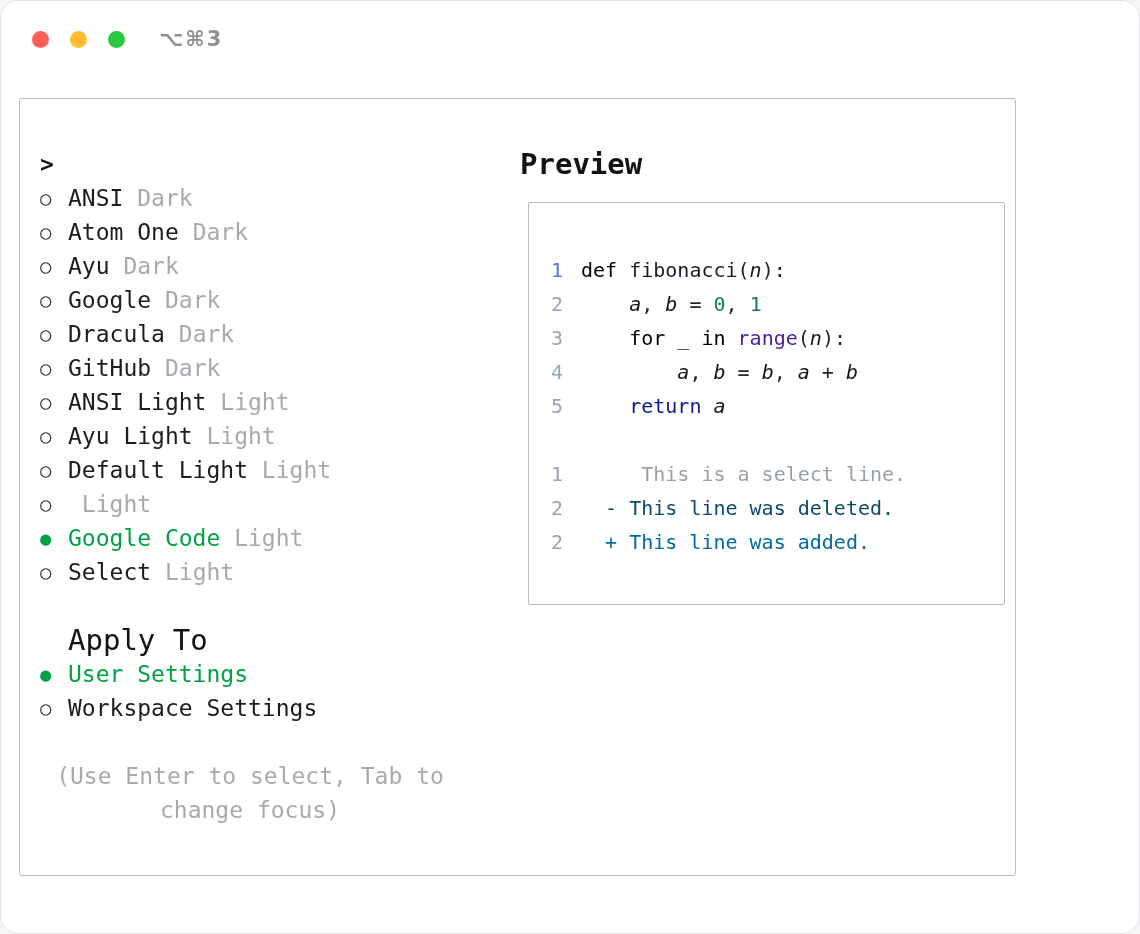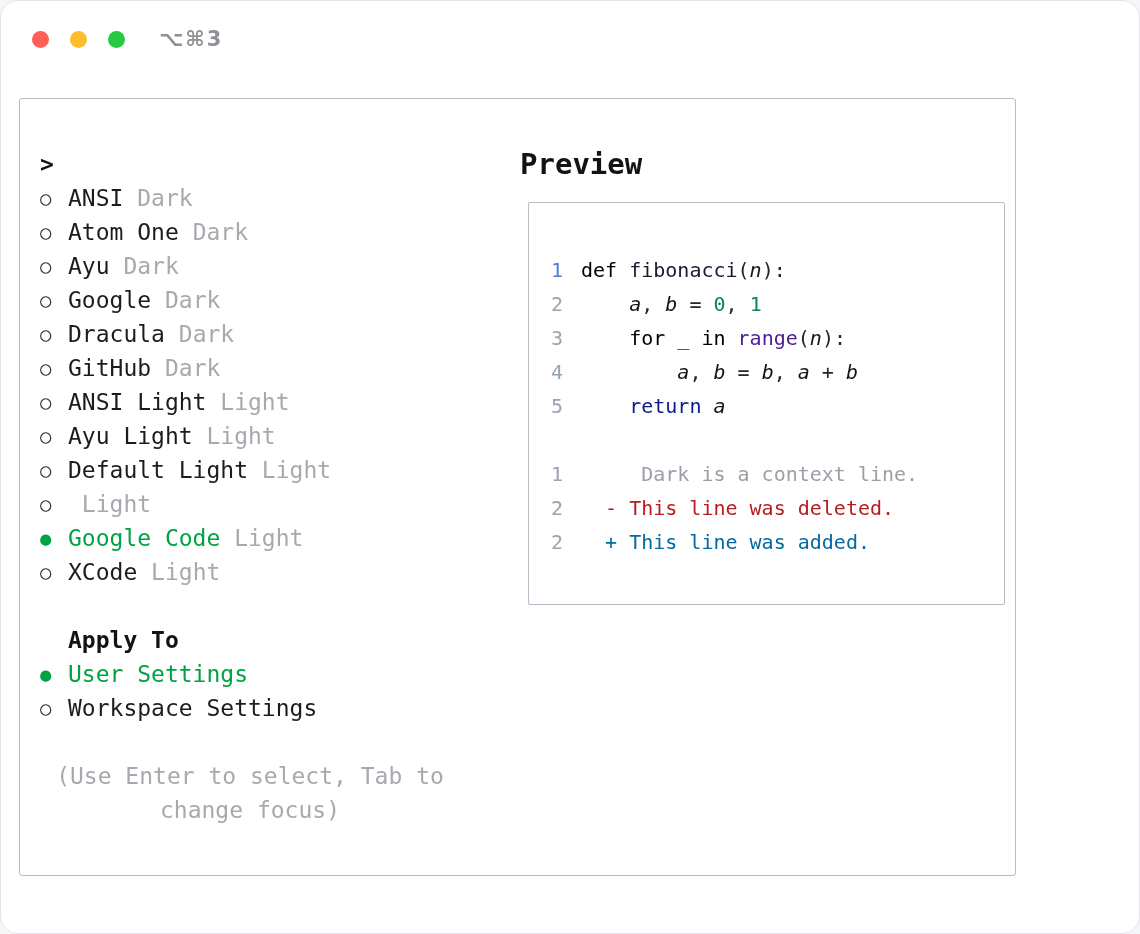--- a/index.html
+++ b/index.html
@@ -46,21 +46,21 @@
 
   .row { height: 34px; display: flex; align-items: center;
     font-size: 23px; color: #1c1c1f; white-space: pre; cursor: default; }
   .bullet { display: inline-block; width: 28px; flex: none;
     font-size: 19px; color: #303034; }
   .variant { color: #a8a9af; }
   .row.sel .bullet { color: #00a244; }
   .row.sel .name   { color: #00a244; }
 
   .apply-title { margin-top: 34px; height: 34px; display: flex; align-items: center;
-    font-size: 23px; font-weight: bold; color: #131316; padding-left: 28px; text-align: center; }
+    font-size: 29px; font-weight: normal; color: #131316; padding-left: 28px; text-align: center; }
 
   .hint { margin-top: 34px; width: 420px; font-size: 23px; line-height: 34px;
     color: #a8a9af; text-align: center; }
 
   .preview-title { margin-left: 18px; height: 34px; display: flex; align-items: center;
     font-size: 29px; font-weight: bold; color: #131316; }
   .preview-box {
     margin-left: 26px; margin-top: 21px;
     width: 477px; height: 403px;
     border: 1px solid #b7bcc5; border-radius: 2px;
@@ -76,21 +76,21 @@
 
   .tok-plain { color: #23232a; }
   .tok-kw    { color: #000000; }
   .tok-kw2   { color: #0c1a8c; }
   .tok-fn    { color: #4c1d95; }
   .tok-name  { color: #1a1a2e; }
   .tok-var   { color: #16151c; font-style: italic; }
   .tok-num   { color: #0e7c66; }
 
   .diff-context { color: #9aa0a8; }
-  .diff-deleted { color: #b91c1c; }
+  .diff-deleted { color: #0c4a6e; }
   .diff-added   { color: #0369a1; }
 </style>
 </head>
 <body>
 
 <div class="window">
   <div class="titlebar">
     <span class="light red"></span>
     <span class="light yellow"></span>
     <span class="light green"></span>
@@ -108,21 +108,21 @@
           <div class="row theme-item"><span class="bullet">○</span><span class="name">Atom One</span><span class="variant"> Dark</span></div>
           <div class="row theme-item"><span class="bullet">○</span><span class="name">Ayu</span><span class="variant"> Dark</span></div>
           <div class="row theme-item"><span class="bullet">○</span><span class="name">Google</span><span class="variant"> Dark</span></div>
           <div class="row theme-item"><span class="bullet">○</span><span class="name">Dracula</span><span class="variant"> Dark</span></div>
           <div class="row theme-item"><span class="bullet">○</span><span class="name">GitHub</span><span class="variant"> Dark</span></div>
           <div class="row theme-item"><span class="bullet">○</span><span class="name">ANSI Light</span><span class="variant"> Light</span></div>
           <div class="row theme-item"><span class="bullet">○</span><span class="name">Ayu Light</span><span class="variant"> Light</span></div>
           <div class="row theme-item"><span class="bullet">○</span><span class="name">Default Light</span><span class="variant"> Light</span></div>
           <div class="row theme-item"><span class="bullet">○</span><span class="variant"> Light</span></div>
           <div class="row theme-item sel"><span class="bullet">●</span><span class="name">Google Code</span><span class="variant"> Light</span></div>
-          <div class="row theme-item"><span class="bullet">○</span><span class="name">XCode</span><span class="variant"> Light</span></div>
+          <div class="row theme-item"><span class="bullet">○</span><span class="name">Select</span><span class="variant"> Light</span></div>
         </div>
 
       <div class="apply-title">Apply To</div>
 
       <div id="apply-list">
           <div class="row apply-item sel"><span class="bullet">●</span><span class="name">User Settings</span></div>
           <div class="row apply-item"><span class="bullet">○</span><span class="name">Workspace Settings</span></div>
         </div>
 
       <div class="hint">(Use Enter to select, Tab to change focus)</div>
@@ -133,20 +133,20 @@
       <div class="preview-box">
         <div id="code-lines">
             <div class="code-line"><span class="ln hl">1</span><span class="tok-kw">def</span><span class="tok-plain"> </span><span class="tok-name">fibonacci</span><span class="tok-plain">(</span><span class="tok-var">n</span><span class="tok-plain">):</span></div>
             <div class="code-line"><span class="ln">2</span><span class="tok-plain">    </span><span class="tok-var">a</span><span class="tok-plain">, </span><span class="tok-var">b</span><span class="tok-plain"> = </span><span class="tok-num">0</span><span class="tok-plain">, </span><span class="tok-num">1</span></div>
             <div class="code-line"><span class="ln">3</span><span class="tok-plain">    </span><span class="tok-kw">for</span><span class="tok-plain"> _ </span><span class="tok-kw">in</span><span class="tok-plain"> </span><span class="tok-fn">range</span><span class="tok-plain">(</span><span class="tok-var">n</span><span class="tok-plain">):</span></div>
             <div class="code-line"><span class="ln">4</span><span class="tok-plain">        </span><span class="tok-var">a</span><span class="tok-plain">, </span><span class="tok-var">b</span><span class="tok-plain"> = </span><span class="tok-var">b</span><span class="tok-plain">, </span><span class="tok-var">a</span><span class="tok-plain"> + </span><span class="tok-var">b</span></div>
             <div class="code-line"><span class="ln">5</span><span class="tok-plain">    </span><span class="tok-kw2">return</span><span class="tok-plain"> </span><span class="tok-var">a</span></div>
           </div>
         <div class="blank-line"></div>
         <div id="diff-lines">
-            <div class="code-line"><span class="ln">1</span><span class="diff-context">     Dark is a context line.</span></div>
+            <div class="code-line"><span class="ln">1</span><span class="diff-context">     This is a select line.</span></div>
             <div class="code-line"><span class="ln">2</span><span class="diff-deleted">  - This line was deleted.</span></div>
             <div class="code-line"><span class="ln">2</span><span class="diff-added">  + This line was added.</span></div>
           </div>
       </div>
     </div>
   </div>
 </div>
 
 </body></html>

